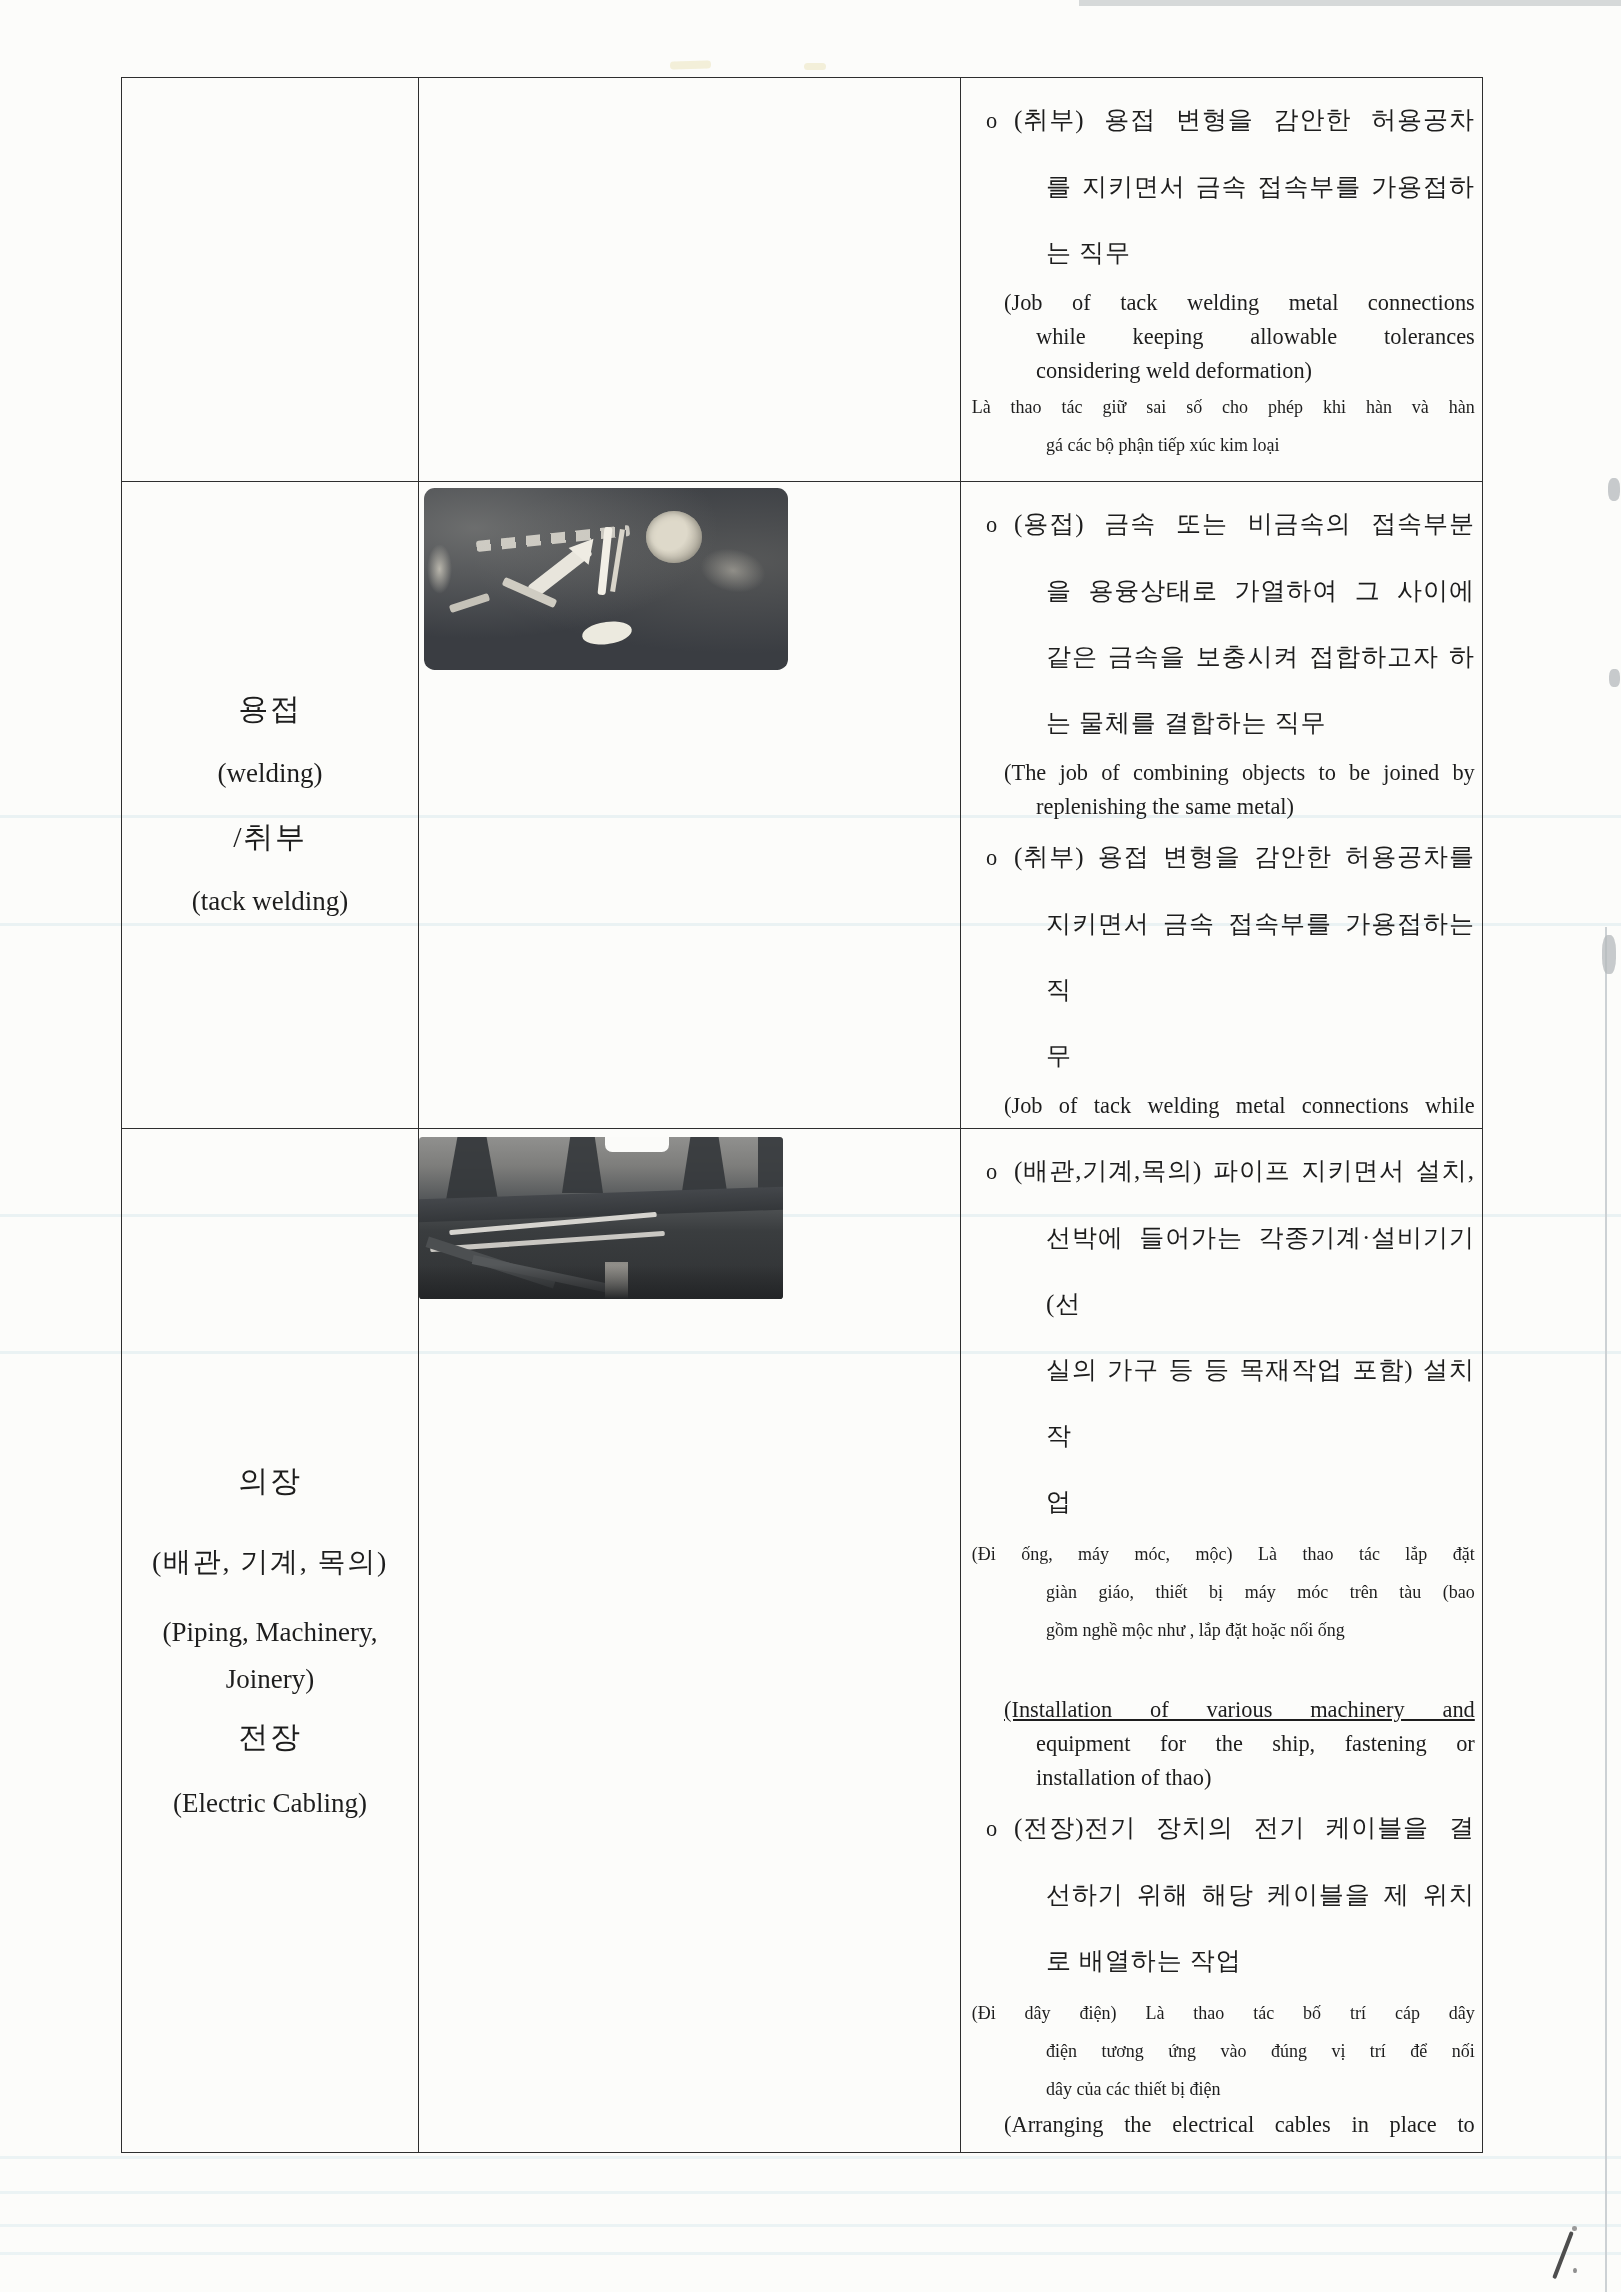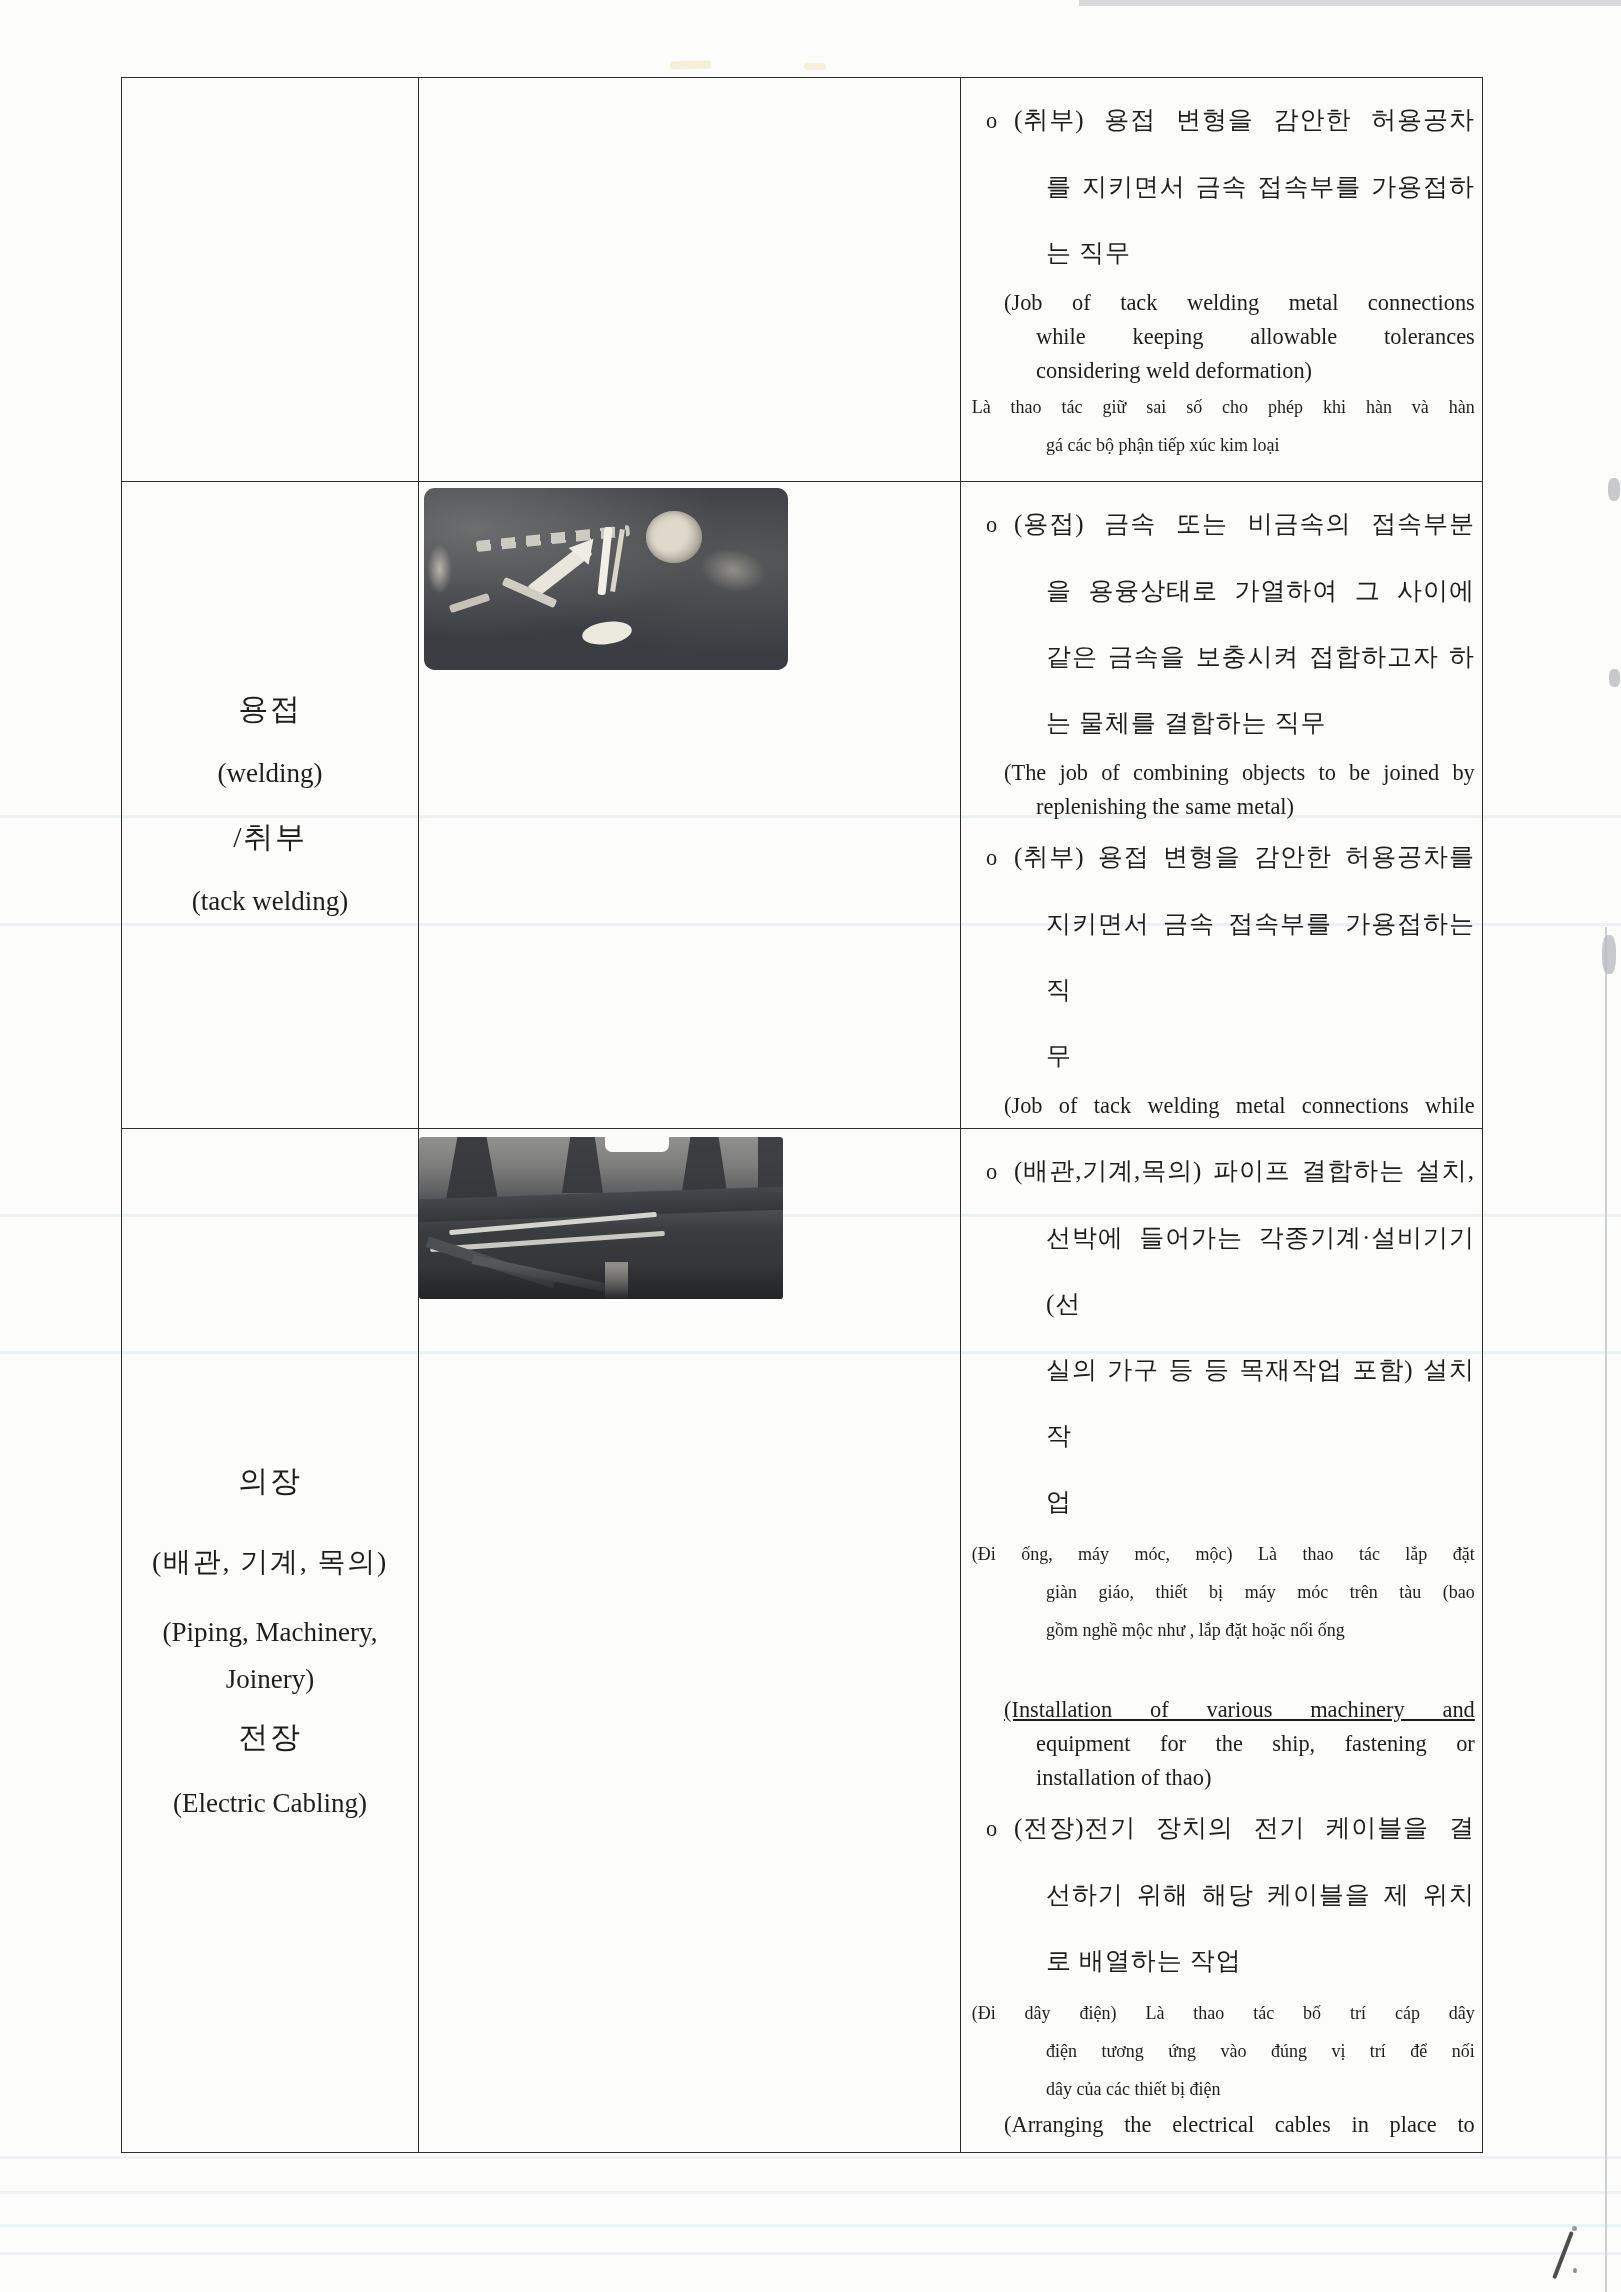--- a/index.html
+++ b/index.html
@@ -191,21 +191,21 @@
         <div class="pel p2-rail"></div>
         <div class="pel p2-e1"></div>
         <div class="pel p2-e2"></div>
         <div class="pel p2-p1"></div>
         <div class="pel p2-p2"></div>
         <div class="pel p2-strip"></div>
         <div class="pel p2-shade"></div>
       </div>
     </div>
     <div class="cell r3 c3 right">
-      <div class="ln ko k1 j"><span class="blt">o</span><span>(배관,기계,목의) 파이프 결합하는 설치,</span></div>
+      <div class="ln ko k1 j"><span class="blt">o</span><span>(배관,기계,목의) 파이프 지키면서 설치,</span></div>
       <div class="ln ko kc j"><span>선박에 들어가는 각종기계·설비기기(선</span></div>
       <div class="ln ko kc j"><span>실의 가구 등 등 목재작업 포함) 설치 작</span></div>
       <div class="ln ko kc"><span>업</span></div>
       <div class="ln vi v1 j"><span>(Đi ống, máy móc, mộc) Là thao tác lắp đặt</span></div>
       <div class="ln vi vc j"><span>giàn giáo, thiết bị máy móc trên tàu (bao</span></div>
       <div class="ln vi vc"><span>gồm nghề mộc như , lắp đặt hoặc nối ống</span></div>
       <div class="ln en e1 j gap"><span>(Installation of various machinery and</span></div>
       <div class="ln en ec j"><span>equipment for the ship, fastening or</span></div>
       <div class="ln en ec"><span>installation of thao)</span></div>
       <div class="ln ko k1 j"><span class="blt">o</span><span>(전장)전기 장치의 전기 케이블을 결</span></div>

